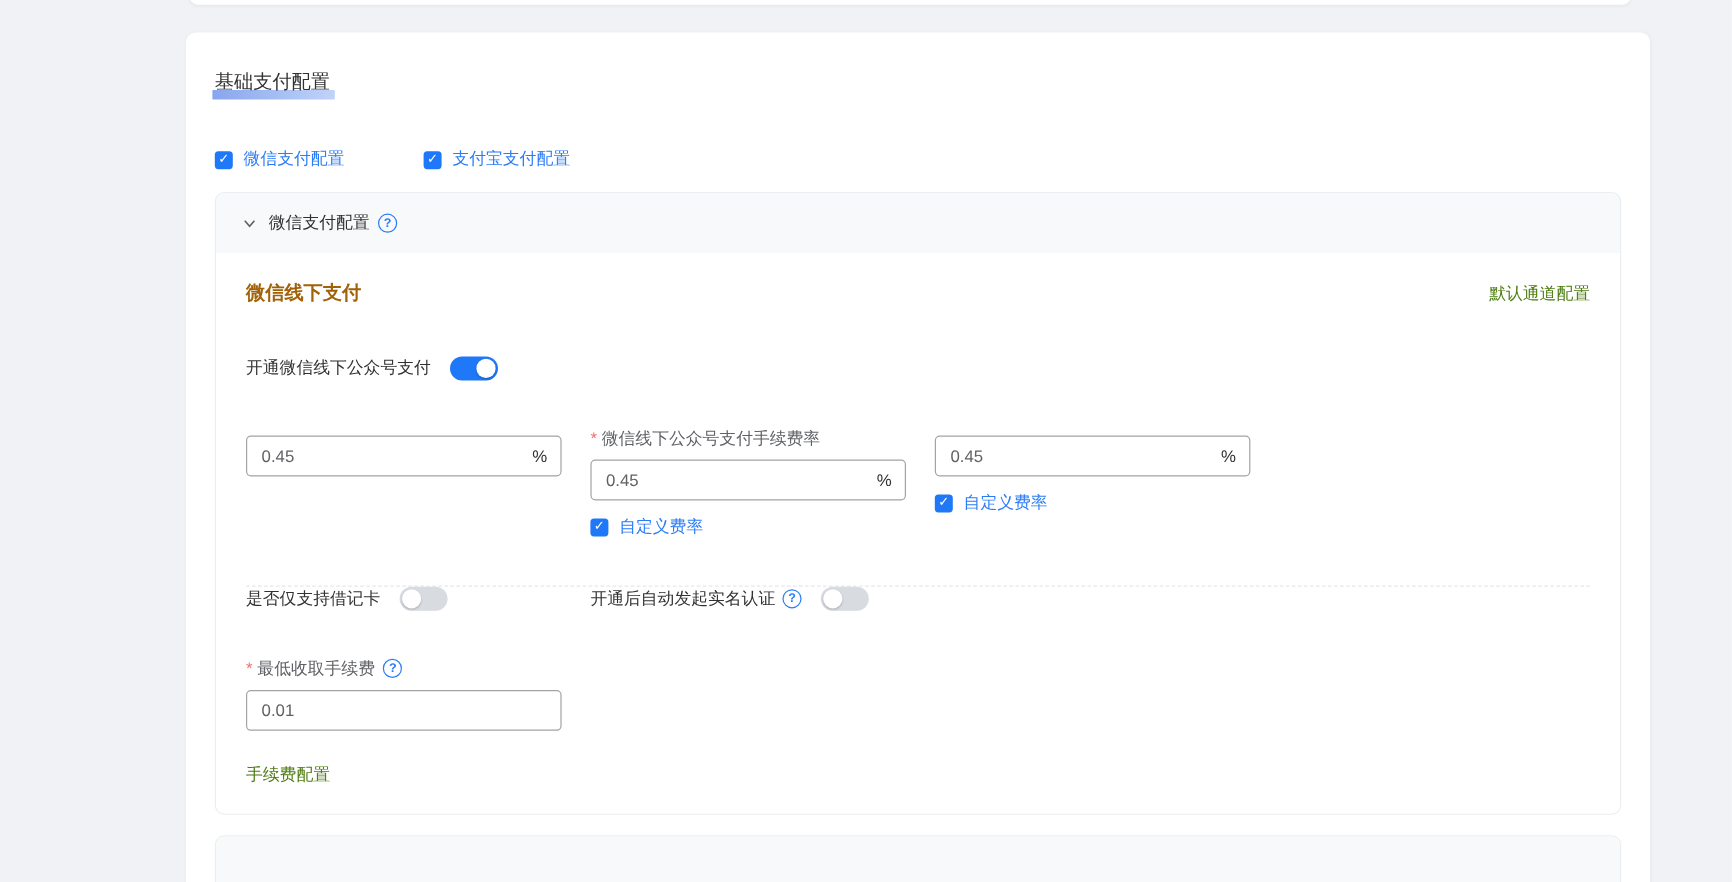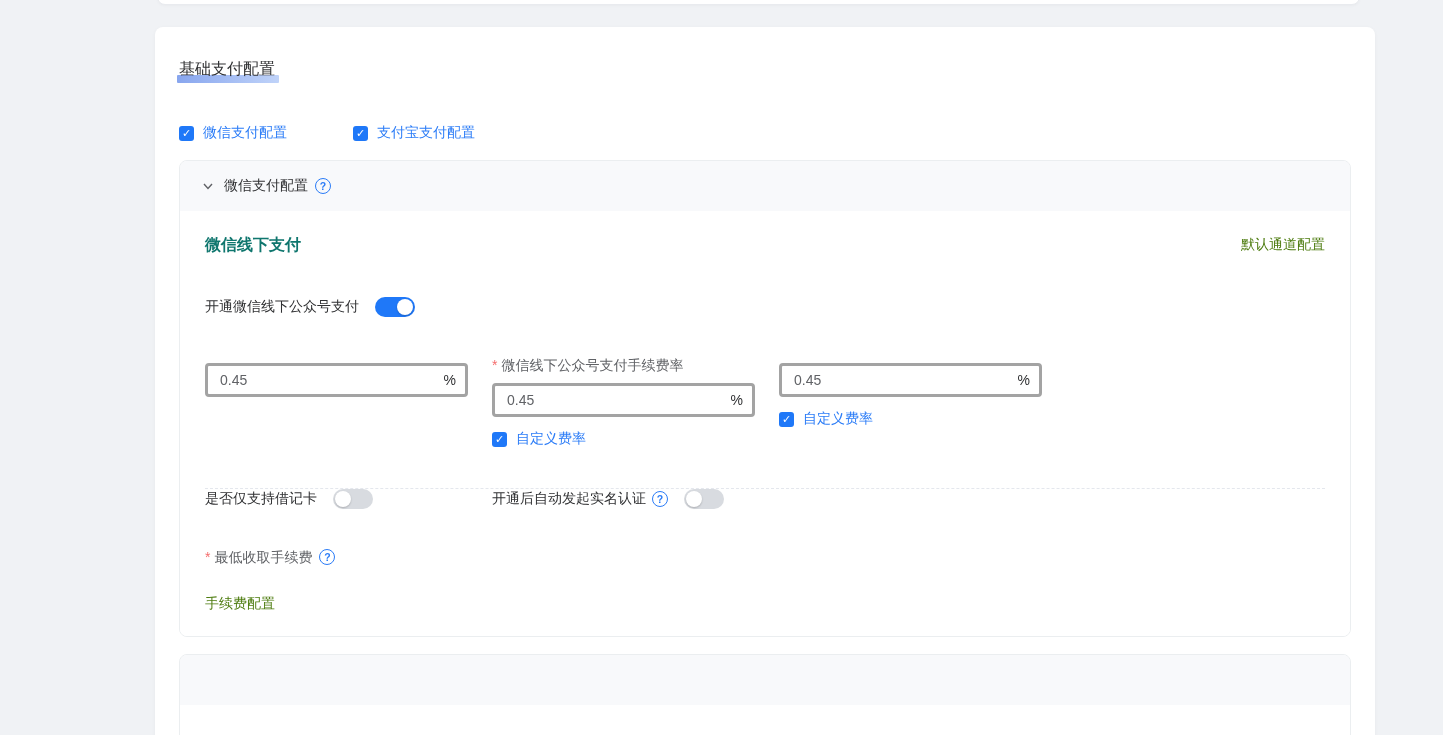--- a/index.html
+++ b/index.html
@@ -67,21 +67,21 @@
     width: 16px; height: 16px; border-radius: 50%;
     border: 1.4px solid #2b7cf7; color: #2b7cf7;
     font-size: 10.5px; font-weight: bold;
     display: inline-flex; align-items: center; justify-content: center;
     margin-left: 7px; flex: 0 0 auto; cursor: pointer;
     line-height: 1;
   }
   .panel-body { padding: 22px 25px 23px 25px; background: #fff; }
 
   .section-row { display: flex; align-items: center; justify-content: space-between; }
-  .section-title { font-size: 16px; font-weight: bold; line-height: 24px; color: #0f766e; }
+  .section-title { font-size: 16px; font-weight: bold; line-height: 24px; color: #a16207; }
   .link { color: #4d7c0f; cursor: pointer; }
 
   .toggle-row { display: flex; margin-top: 40px; }
   .col3 { width: 287px; flex: 0 0 auto; }
   .toggle-group { display: flex; align-items: center; }
   .toggle-group .t-label { color: #303133; }
   .toggle {
     width: 40px; height: 20px; border-radius: 10px;
     position: relative; margin-left: 16px; cursor: pointer; flex: 0 0 auto;
   }
@@ -97,21 +97,21 @@
 
   .fields-row { display: flex; margin-top: 38px; }
   .field-label { color: #606266; line-height: 20px; }
   .req { color: #f56c6c; margin-right: 4px; }
   .input-wrap {
     margin-top: 8px; position: relative;
     width: 263px; height: 34px;
   }
   .text-input {
     width: 100%; height: 100%;
-    border: 3px solid #a3a3a3; border-radius: 4px;
+    border: 1px solid #a3a3a3; border-radius: 4px;
     padding: 0 30px 0 12px;
     font-size: 14px; color: #606266;
     font-family: "Liberation Sans", "DejaVu Sans", sans-serif;
     outline: none; background: #fff;
   }
   .text-input.no-suffix { padding-right: 12px; }
   .input-suffix {
     position: absolute; right: 12px; top: 50%; transform: translateY(-50%);
     color: #303133; pointer-events: none;
   }
@@ -227,20 +227,23 @@
           <span class="toggle off" style="margin-left:6px;">
               <span class="knob"></span>
             </span>
         </div>
       </div>
 
       <div class="minfee-label-row">
         <span class="field-label"><span class="req">*</span><span>最低收取手续费</span></span>
         <span class="help-icon">?</span>
       </div>
+      <div class="input-wrap">
+        <input class="text-input no-suffix" type="text" value="0.01" style="">
+      </div>
 
       <span class="link fee-link">手续费配置</span>
 
     </div>
   </div>
 
   <div class="panel alipay">
     <div class="panel-header">
       
       

